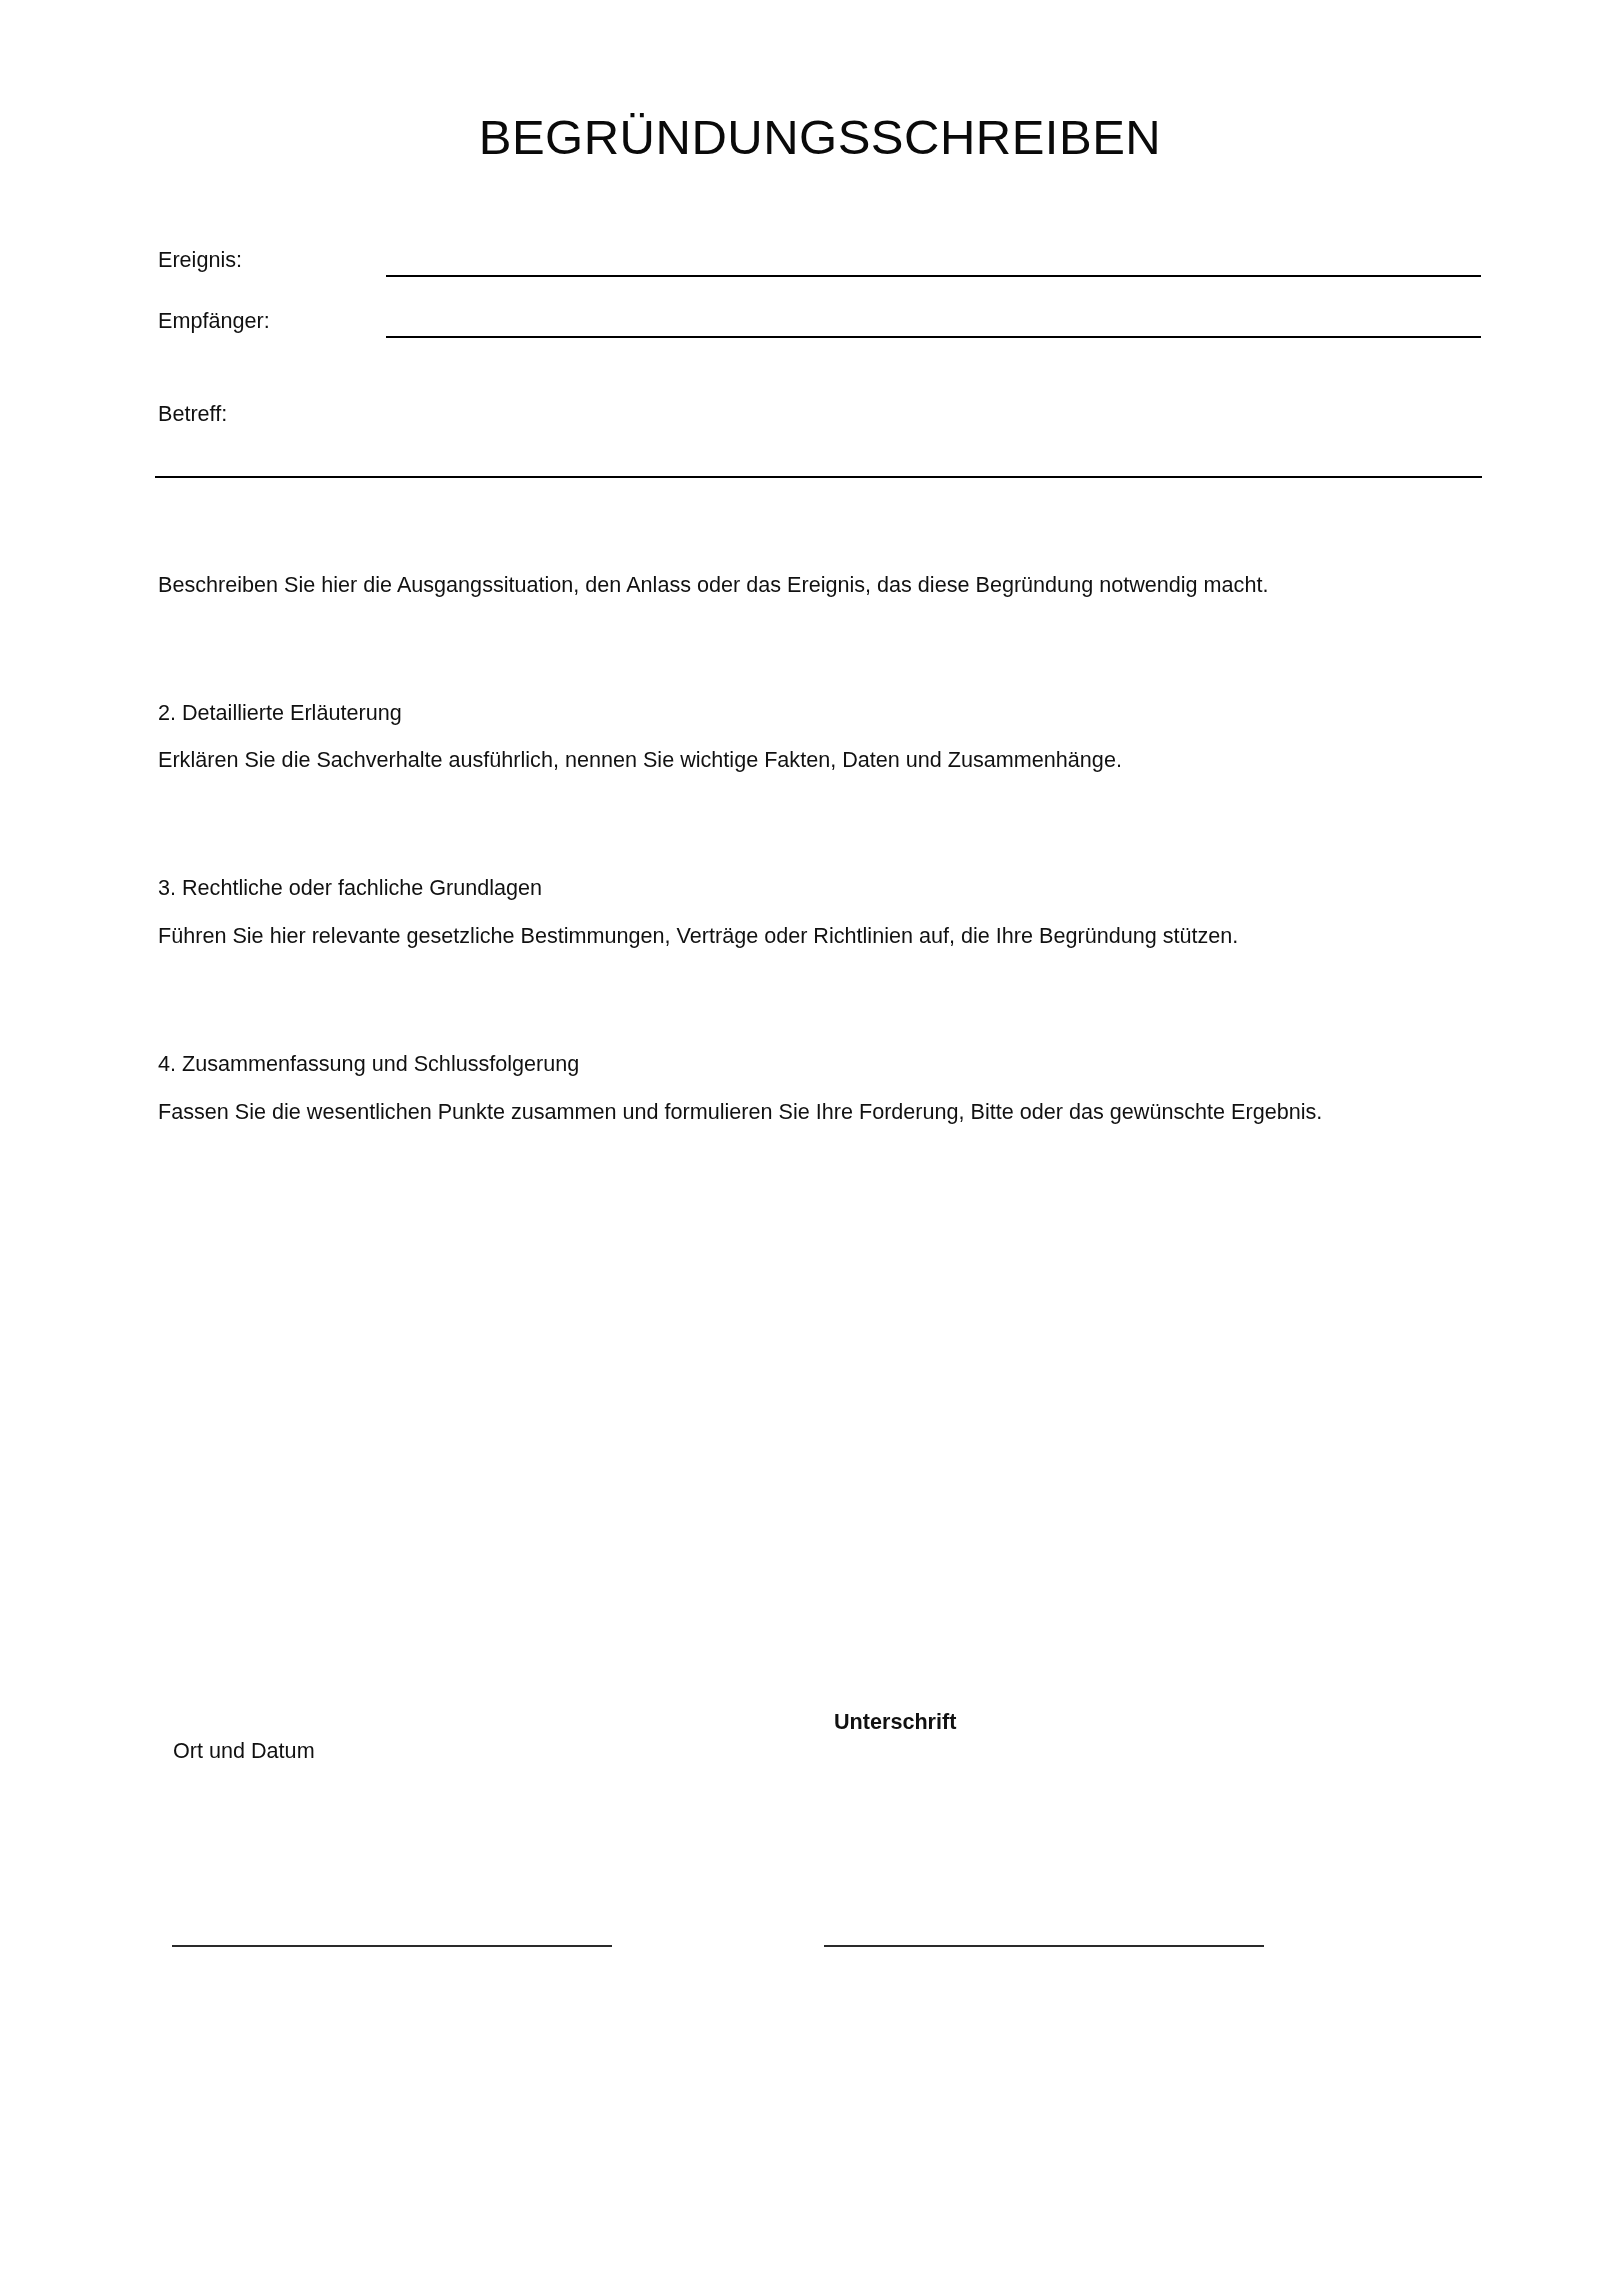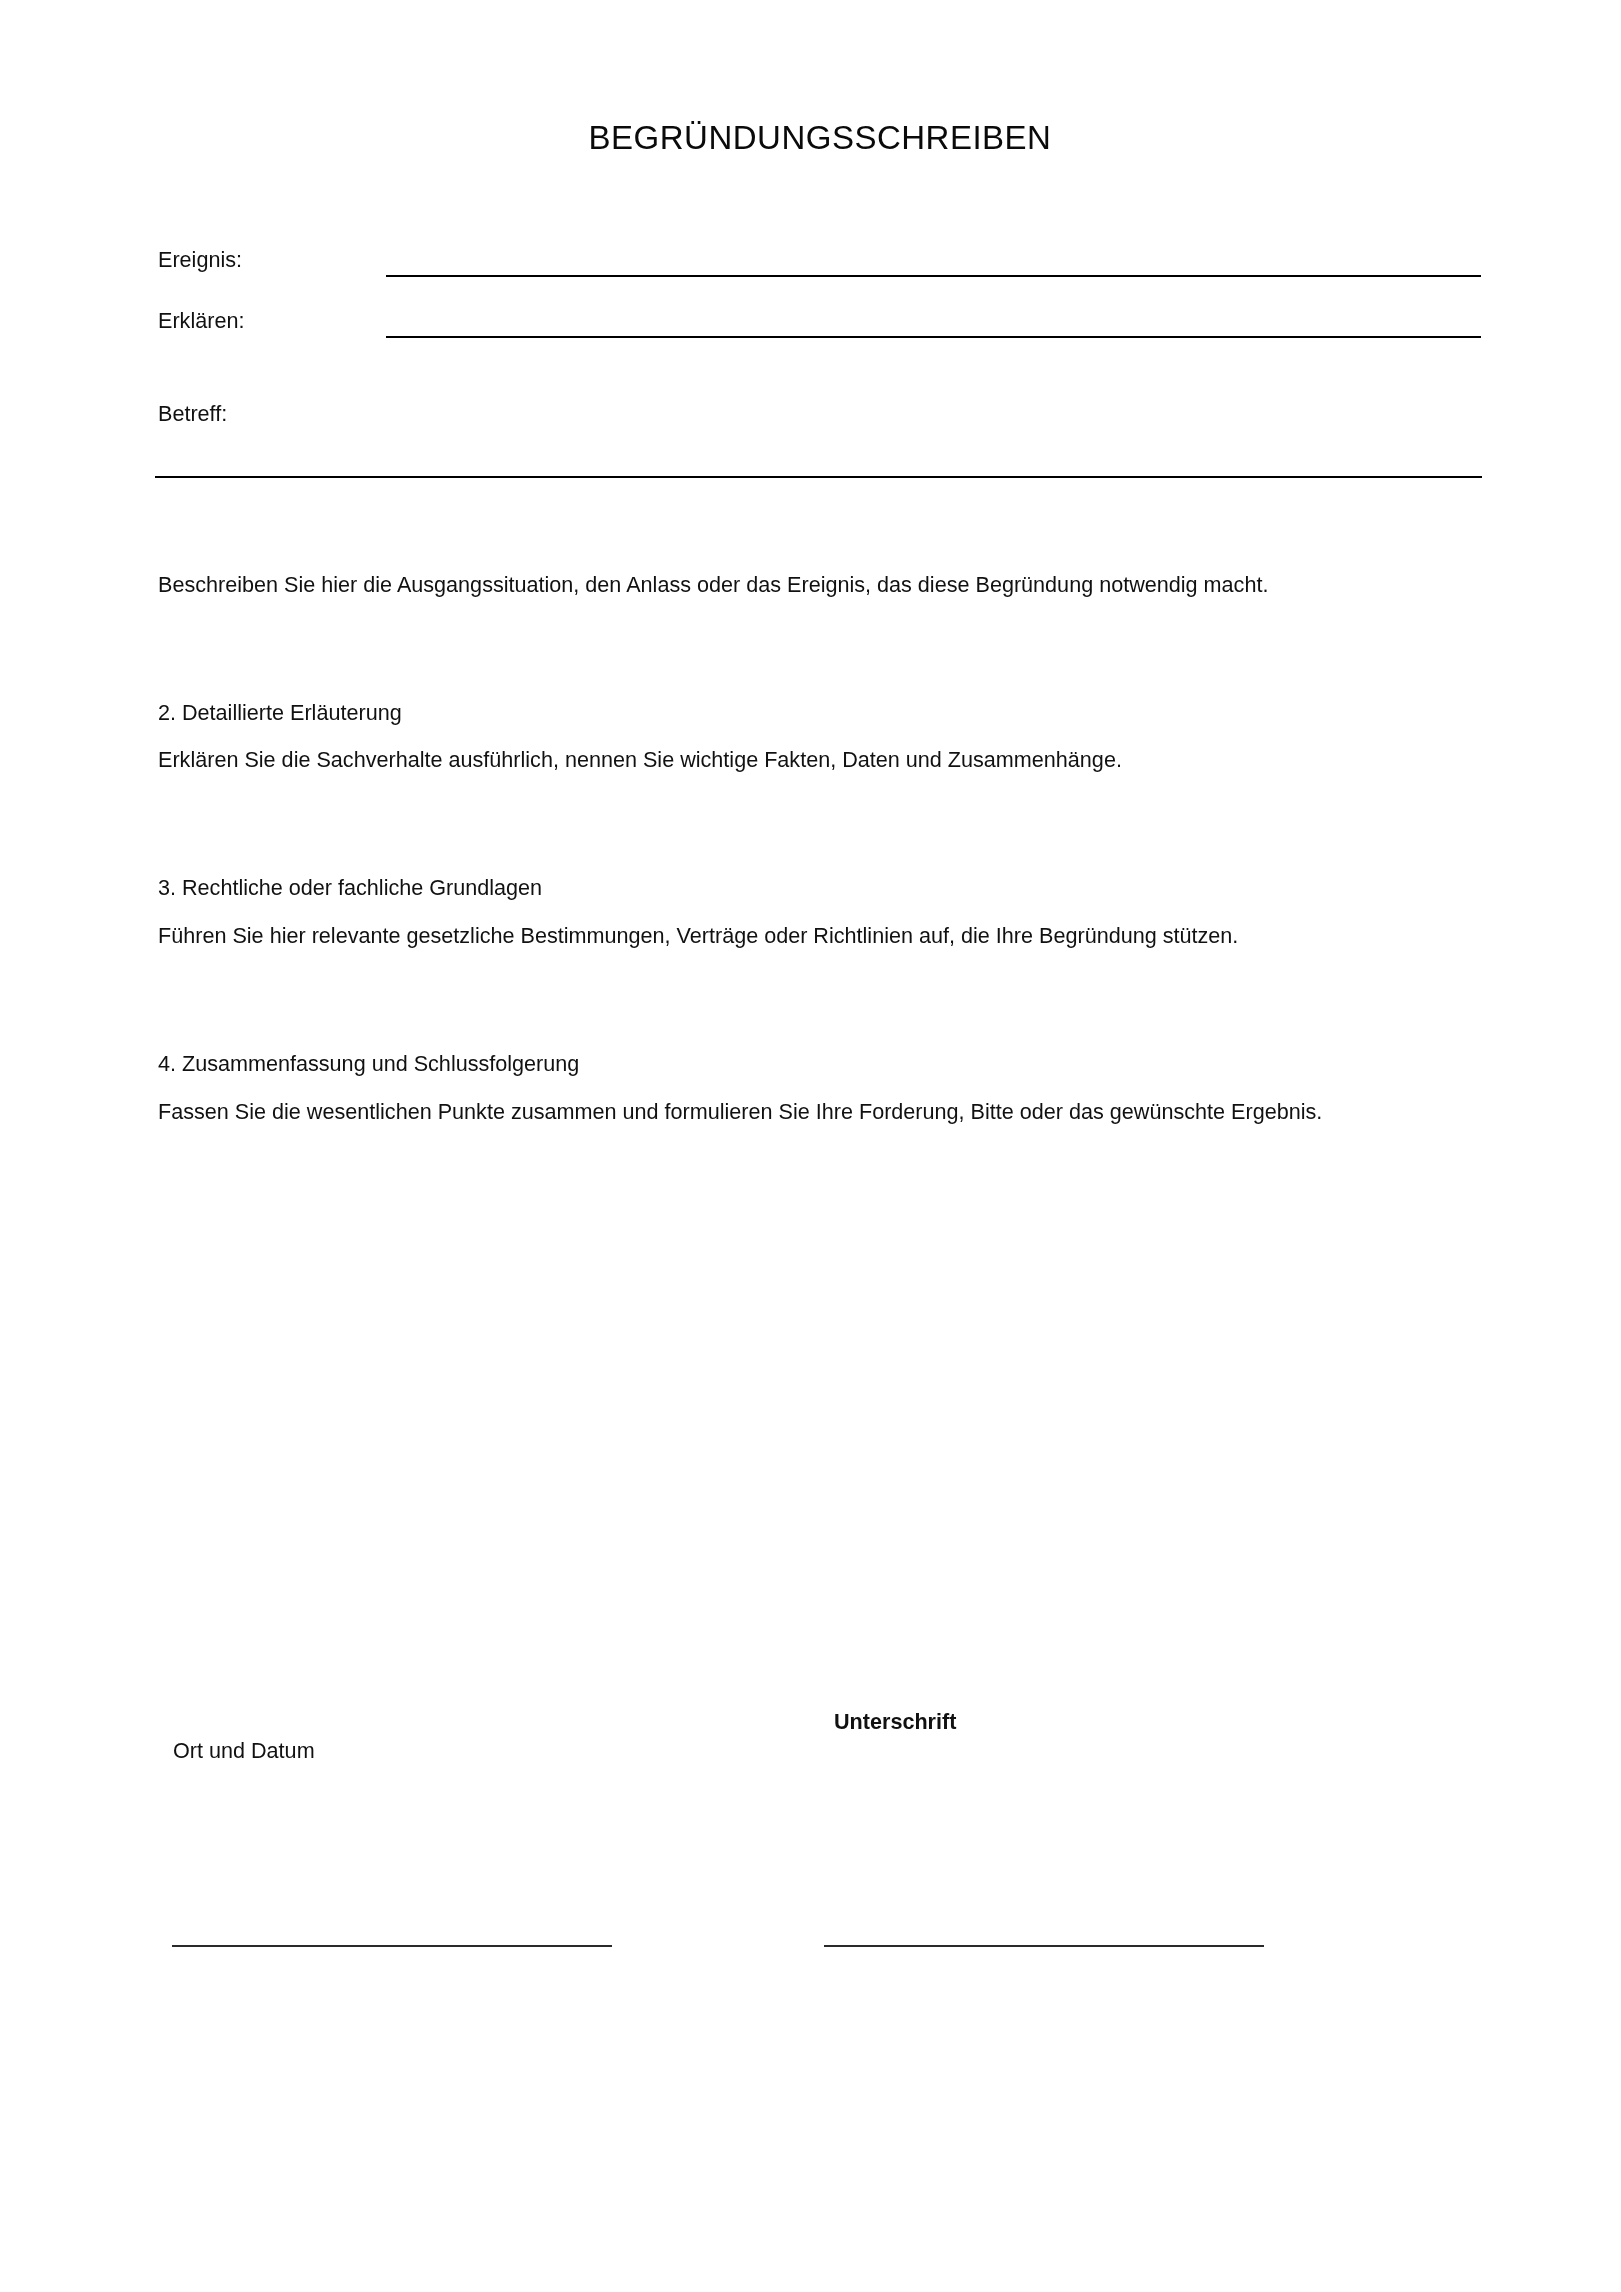--- a/index.html
+++ b/index.html
@@ -13,21 +13,21 @@
     height: 2293px;
     background: #ffffff;
     font-family: "Liberation Sans", "DejaVu Sans", sans-serif;
     color: #111111;
     overflow: hidden;
     box-sizing: border-box;
     padding: 116px 139px 0 158px;
   }
   .doc-title {
     margin: 0;
-    font-size: 33px;
+    font-size: 49px;
     font-weight: 400;
     letter-spacing: 0.5px;
     text-align: center;
     line-height: 43px;
     color: #0a0a0a;
   }
   .field-row {
     position: relative;
     height: 30px;
     margin-top: 88px;
@@ -116,21 +116,21 @@
 <div class="page">
 
   <h1 class="doc-title">BEGRÜNDUNGSSCHREIBEN</h1>
 
   <div class="field-row">
     <span class="field-label">Ereignis:</span>
     <span class="field-line"></span>
   </div>
 
   <div class="field-row second">
-    <span class="field-label">Erklären:</span>
+    <span class="field-label">Empfänger:</span>
     <span class="field-line"></span>
   </div>
 
   <span class="betreff-label">Betreff:</span>
   <div class="betreff-line"></div>
 
 
   <div class="section">
     <p class="sec-body">Beschreiben Sie hier die Ausgangssituation, den Anlass oder das Ereignis, das diese Begründung notwendig macht.</p>
   </div>

